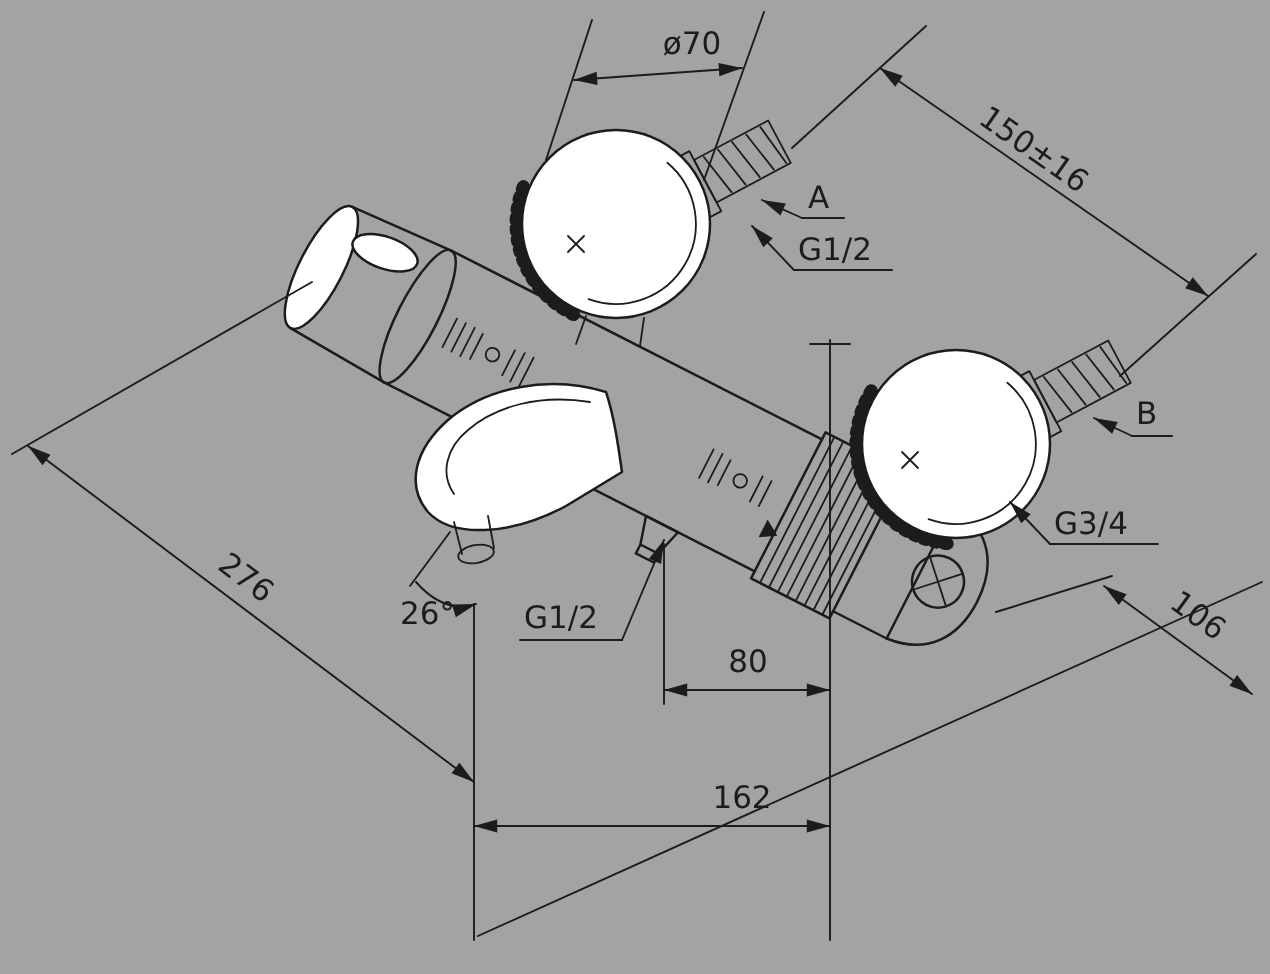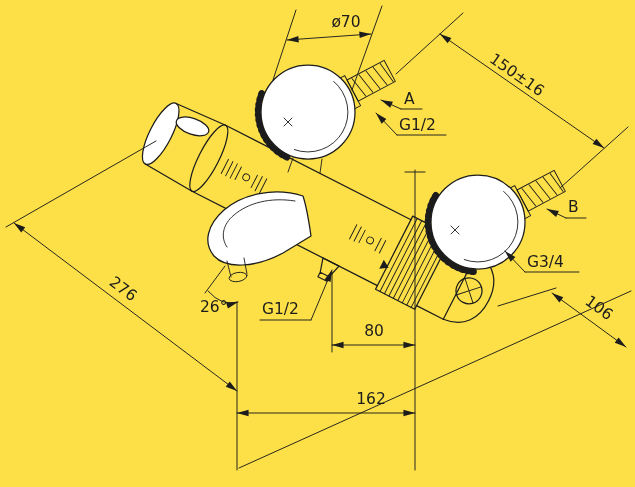--- a/index.html
+++ b/index.html
@@ -1,16 +1,16 @@
 <!DOCTYPE html>
 <html><head>
 <meta charset="utf-8">
 <style>
   html,body{margin:0;padding:0;background:#ffffff;}
-  .stage{width:635px;height:487px;background:#fde047;position:relative;overflow:hidden;
+  .stage{width:635px;height:487px;background:#a3a3a3;position:relative;overflow:hidden;
          font-family:"DejaVu Sans",sans-serif;text-align:right;}
   svg{position:absolute;left:0;top:0;
       stroke:#1c1c1c;fill:none;stroke-width:1.25;stroke-linecap:round;stroke-linejoin:round;}
   svg text{stroke:none;fill:#1c1c1c;font-family:"DejaVu Sans",sans-serif;font-size:15.5px;}
   .dim{stroke-width:0.95;}
   .thin{stroke-width:0.9;}
   .wfill{fill:#ffffff;}
   .solid{fill:#1c1c1c;stroke:none;}
   .knurl{stroke-width:6.5;stroke-dasharray:1.5 3.8;fill:none;}
   #arr path{fill:#1c1c1c;stroke:none;}

